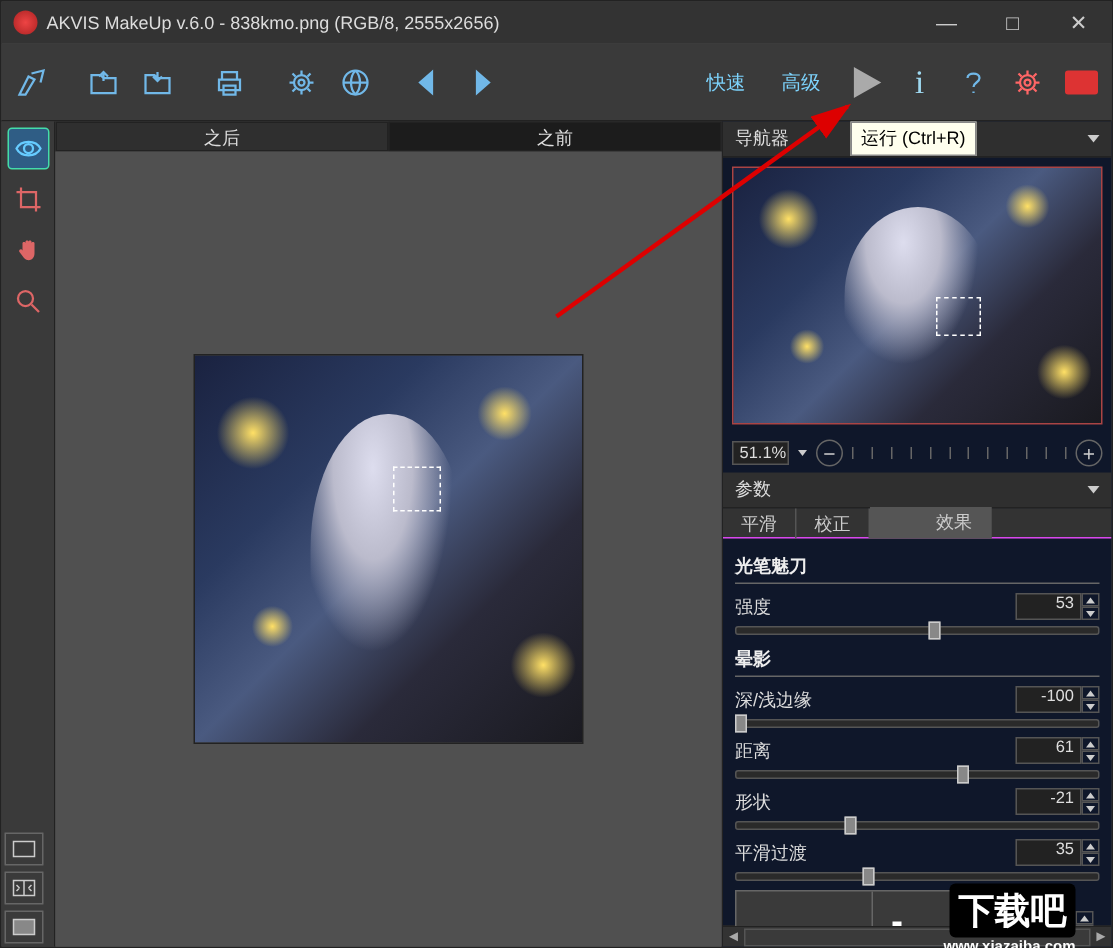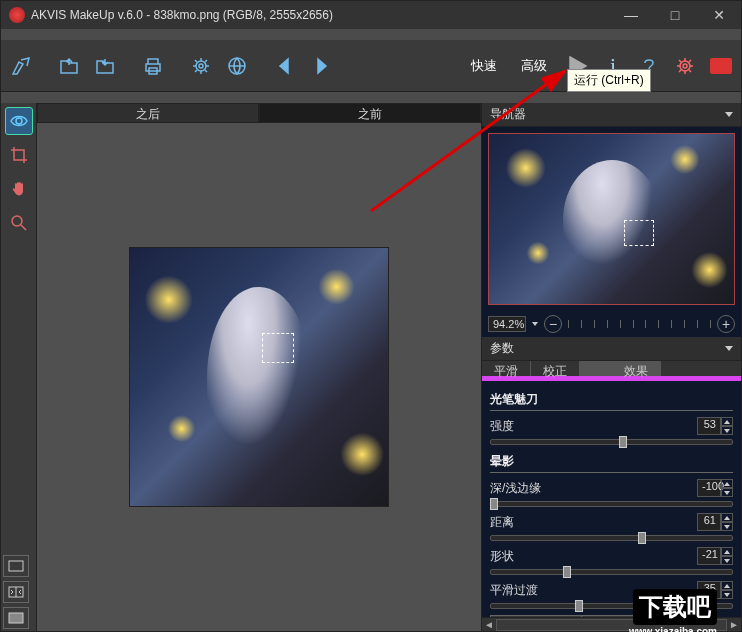--- a/index.html
+++ b/index.html
@@ -1,30 +1,30 @@
 <!DOCTYPE html>
 <html><head>
 <meta charset="utf-8">
 <style>
 * { box-sizing: border-box; margin: 0; padding: 0; font-family: "Microsoft YaHei", Arial, sans-serif; }
 body { background: #4b4b4b; overflow: hidden; }
 
-.window { width: 742px; height: 632px; background: #4b4b4b; border: 1px solid #222; display: flex; flex-direction: column; position: relative; gap: 11px; }
+.window { width: 742px; height: 632px; background: #4b4b4b; border: 1px solid #222; display: flex; flex-direction: column; position: relative; }
 
 .titlebar { height: 28px; background: #333; display: flex; align-items: center; color: #ddd; font-size: 12px; padding-left: 8px; }
 .titlebar .logo { width: 16px; height: 16px; margin-right: 6px; border-radius: 50%; background: radial-gradient(#e44, #a22); }
 .titlebar .title { flex: 1; }
 .titlebar .win-btn { width: 44px; height: 28px; display: flex; align-items: center; justify-content: center; color: #ccc; font-size: 14px; }
 
 .toolbar { height: 52px; background: #3a3a3a; display: flex; align-items: center; padding: 0 4px; border-bottom: 1px solid #222; gap: 4px; }
 .tool-btn { width: 32px; height: 32px; display: flex; align-items: center; justify-content: center; color: #71b8e8; border: none; background: transparent; }
 .tool-btn svg { stroke: #71b8e8; fill: none; stroke-width: 1.5; }
 .tool-sep { width: 8px; }
 .tool-spacer { flex: 1; }
-.tool-txt { padding: 0 10px; color: #ffffff; font-size: 13px; line-height: 32px; }
+.tool-txt { padding: 0 10px; color: #7dd3fc; font-size: 13px; line-height: 32px; }
 .tool-btn.run svg { stroke: #aaa; fill: #aaa; }
 .tool-btn.info { color: #9ed8f0; font-family: Georgia,serif; font-size: 22px; }
 .tool-btn.gear2 svg { stroke: #f66; }
 .chat-icon { width: 22px; height: 16px; background: #d33; border-radius: 2px; position: relative; }
 
 .body-row { flex: 1; display: flex; min-height: 0; }
 
 .left-tools { width: 36px; background: #3a3a3a; border-right: 1px solid #222; display: flex; flex-direction: column; align-items: center; padding-top: 4px; gap: 6px; }
 .ltool { width: 28px; height: 28px; display: flex; align-items: center; justify-content: center; }
 .ltool.active { background: #2f5d85; border: 1px solid #4da; border-radius: 3px; }
@@ -53,29 +53,29 @@
 .nav-img .figure { position:absolute;left:30%;top:15%;width:40%;height:70%;background:radial-gradient(ellipse at 40% 20%,#dde 0%,#bbc 30%,transparent 60%);border-radius:50% 50% 30% 30%;}
 .nav-img::before{content:"";position:absolute;inset:0;background:radial-gradient(circle at 15% 20%,#ffe066 0%,transparent 8%),radial-gradient(circle at 80% 15%,#ffe066 0%,transparent 6%),radial-gradient(circle at 20% 70%,#ffe066 0%,transparent 5%),radial-gradient(circle at 90% 80%,#ffe066 0%,transparent 7%);}
 .nav-img .sel-rect { left: 135px; top: 86px; width: 30px; height: 26px; }
 .zoom-row { display: flex; align-items: center; padding: 4px 6px; gap: 6px; color: #ddd; font-size: 11px; }
 .zoom-val { background: #222; border: 1px solid #555; padding: 1px 4px; width: 38px; text-align: center; }
 .zoom-tri { border-left: 3px solid transparent; border-right: 3px solid transparent; border-top: 4px solid #ccc; }
 .zoom-btn { width: 18px; height: 18px; border: 1px solid #666; border-radius: 50%; display: flex; align-items: center; justify-content: center; color: #ccc; font-size: 14px; line-height: 1; }
 .zoom-track { flex: 1; height: 12px; display: flex; align-items: center; justify-content: space-between; }
 .zoom-track span { width: 1px; height: 8px; background: #666; }
 
-.sub-tabs { display: flex; background: #333; height: 20px; border-bottom: 5px solid #d946ef; }
+.sub-tabs { display: flex; background: #333; height: 20px; border-bottom: 1px solid #d946ef; align-items: center; }
 .sub-tab { padding: 0 12px; font-size: 12px; color: #ccc; line-height: 20px; border-right: 1px solid #555; }
 .sub-tab.active { background: #555; border-bottom: 1px solid #555; padding-left: 44px; }
 
 .param-body { flex: 1; overflow-y: auto; padding: 4px 8px; }
 .section-title { color: #eee; font-size: 12px; font-weight: bold; border-bottom: 1px solid #666; margin: 4px 0; padding: 2px 0; }
 .param-row { margin: 6px 0; }
 .param-label-row { display: flex; justify-content: space-between; align-items: center; color: #ddd; font-size: 12px; }
-.param-val { background: #222; border: 1px solid #555; color: #ddd; padding: 0 4px; width: 24px; text-align: right; font-size: 11px; }
+.param-val { background: #222; border: 1px solid #555; color: #ddd; padding: 0 4px; width: 44px; text-align: right; font-size: 11px; }
 .spinner { width: 12px; display: flex; flex-direction: column; }
 .spin-up,.spin-dn { height: 9px; border: 1px solid #555; display: flex; align-items: center; justify-content: center; }
 .spin-up::after { content:""; border-left:3px solid transparent; border-right:3px solid transparent; border-bottom:4px solid #ccc; }
 .spin-dn::after { content:""; border-left:3px solid transparent; border-right:3px solid transparent; border-top:4px solid #ccc; }
 .val-group { display: flex; }
 .slider { margin: 4px 0 2px; position: relative; }
 .slider-track { height: 6px; background: #2a2a2a; border: 1px solid #555; border-radius: 2px; }
 .slider-thumb { position: absolute; top: -3px; width: 8px; height: 12px; background: #888; border: 1px solid #ccc; }
 
 .xy-box { display: flex; gap: 6px; margin-top: 6px; }
@@ -231,21 +231,21 @@
         <span>导航器</span>
         <span class="tri"></span>
       </div>
       <div class="navigator-box">
         <div class="nav-img">
           <div class="figure"></div>
           <div class="sel-rect"></div>
         </div>
       </div>
       <div class="zoom-row">
-        <div class="zoom-val">94.2%</div>
+        <div class="zoom-val">51.1%</div>
         <div class="zoom-tri"></div>
         <div class="zoom-btn">−</div>
         <div class="zoom-track">
           <span></span>
             <span></span>
             <span></span>
             <span></span>
             <span></span>
             <span></span>
             <span></span>
@@ -406,19 +406,19 @@
   </div>
 
   <svg class="arrow" width="742" height="632" style="left:0;top:0">
     <defs>
         <marker id="ah" markerWidth="10" markerHeight="10" refX="8" refY="3" orient="auto">
           <path d="M0 0 L9 3 L0 6 Z" fill="#d00"></path>
         </marker>
       </defs>
     <line x1="370" y1="210" x2="564" y2="70" stroke="#d00" stroke-width="3" marker-end="url(#ah)"></line>
   </svg>
-  <div class="tooltip-box" style="left:566px; top:68px;">运行 (Ctrl+R)</div>
+  <div class="tooltip-box" style="left:566px; top:80px;">运行 (Ctrl+R)</div>
 
   <div class="watermark">
     <span class="box">下载吧</span>
     <span class="url">www.xiazaiba.com</span>
   </div>
 </div>
 
 </body></html>

